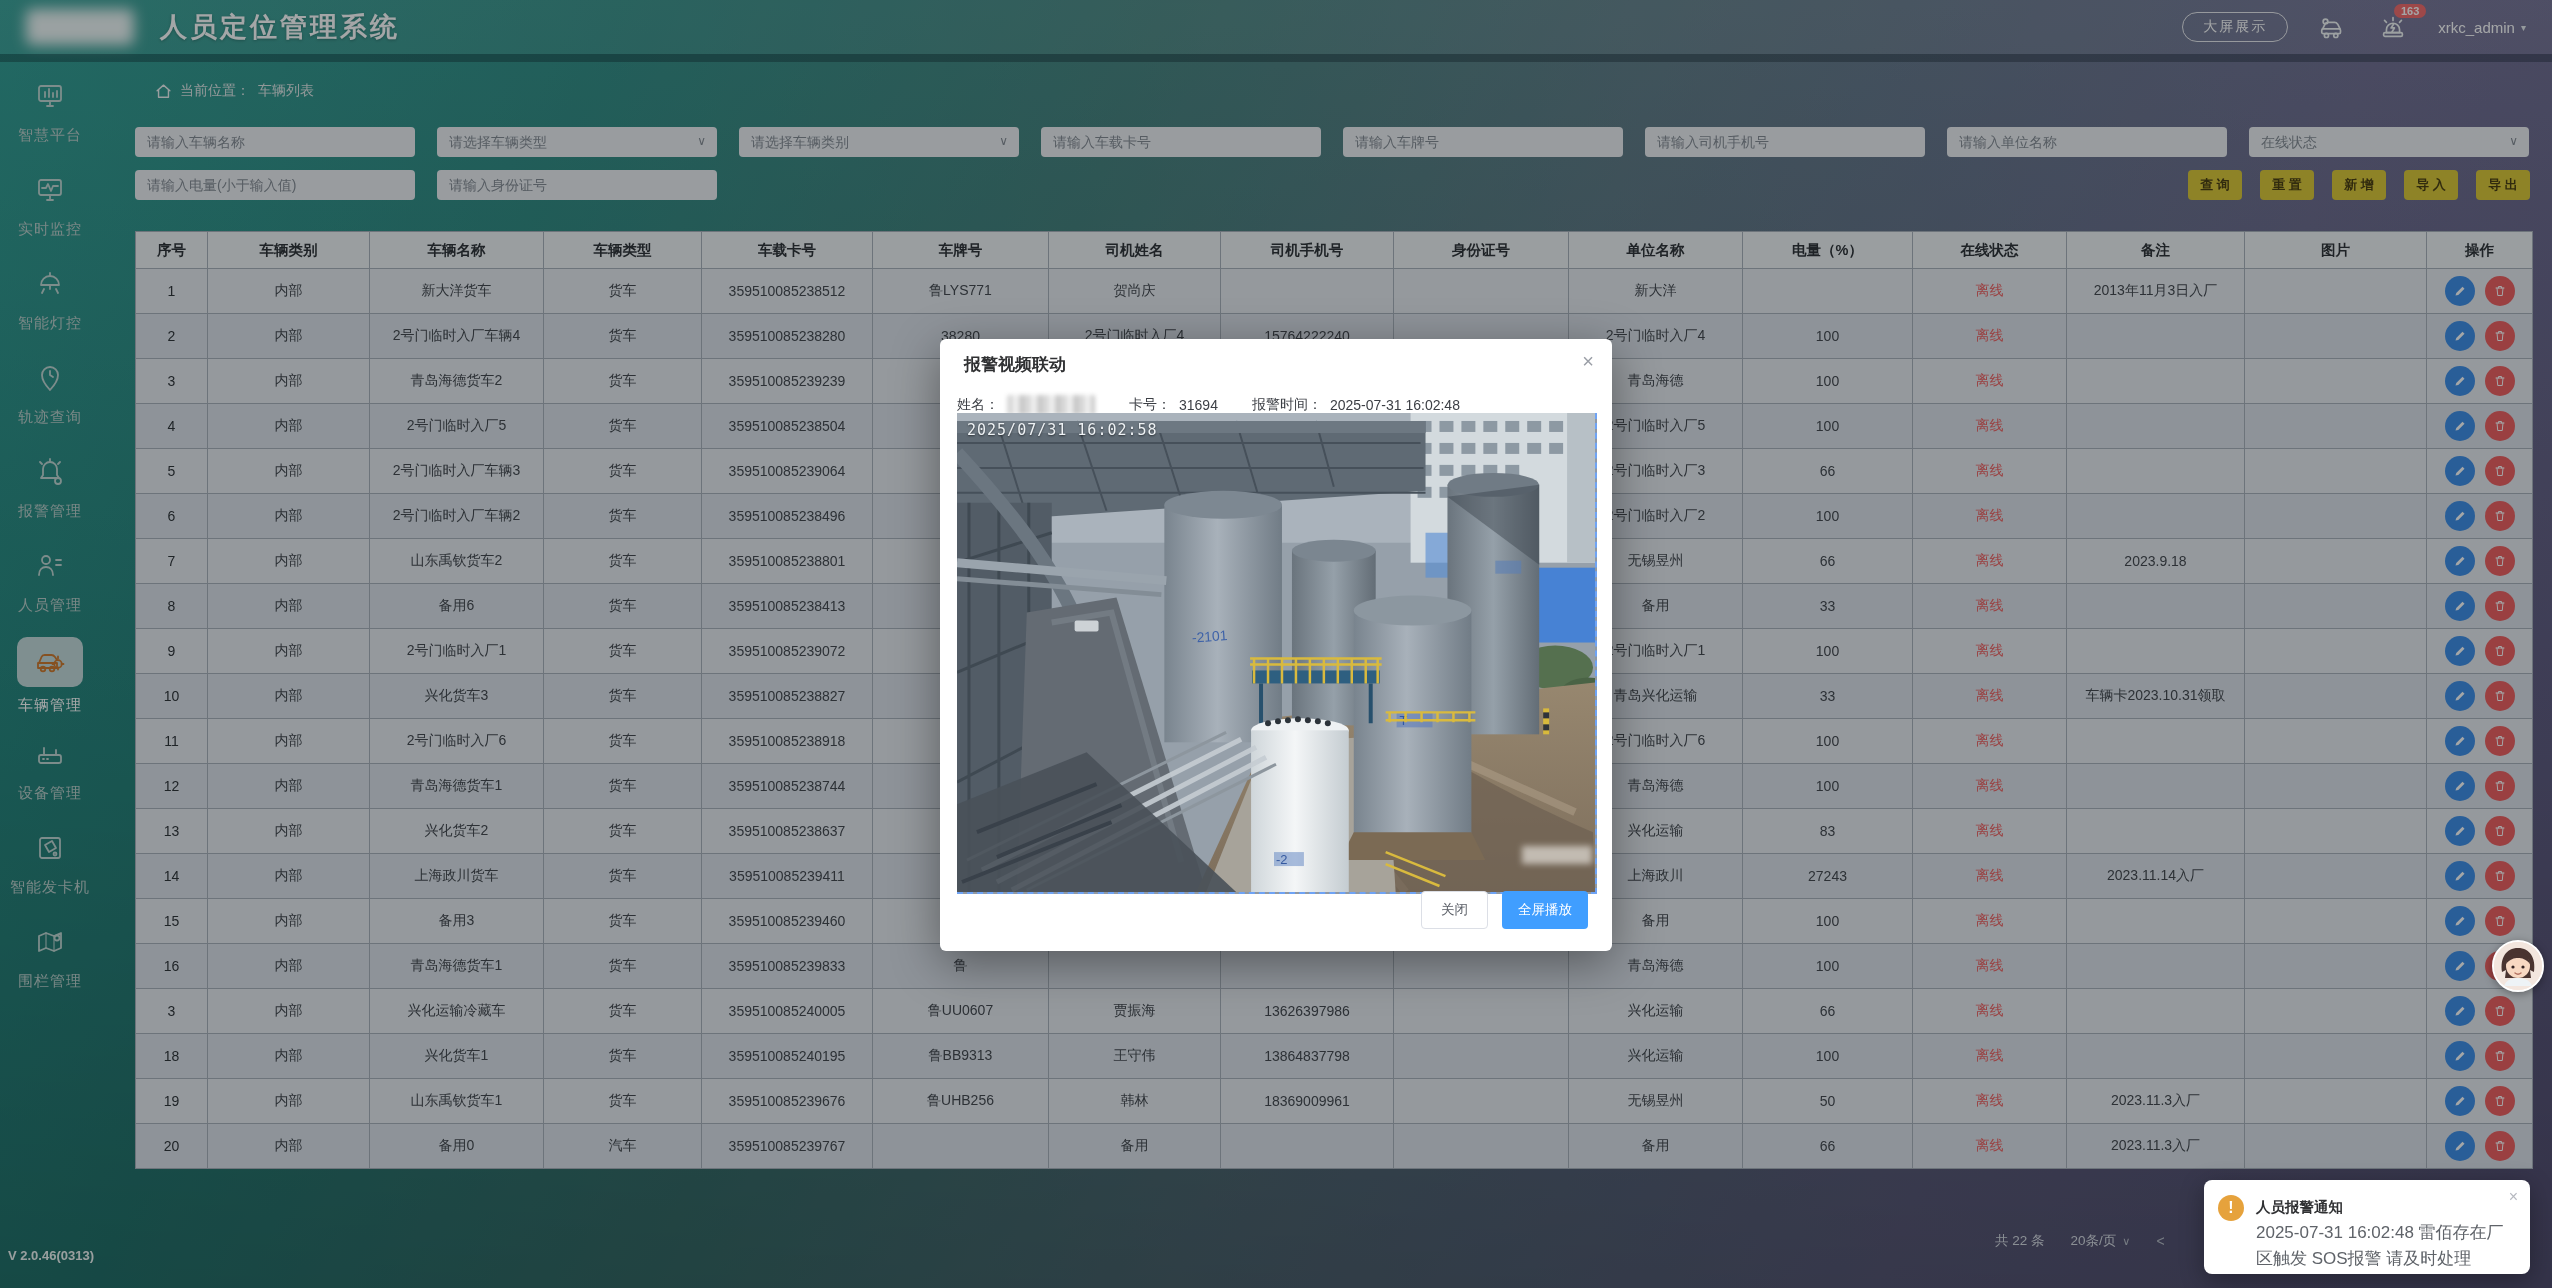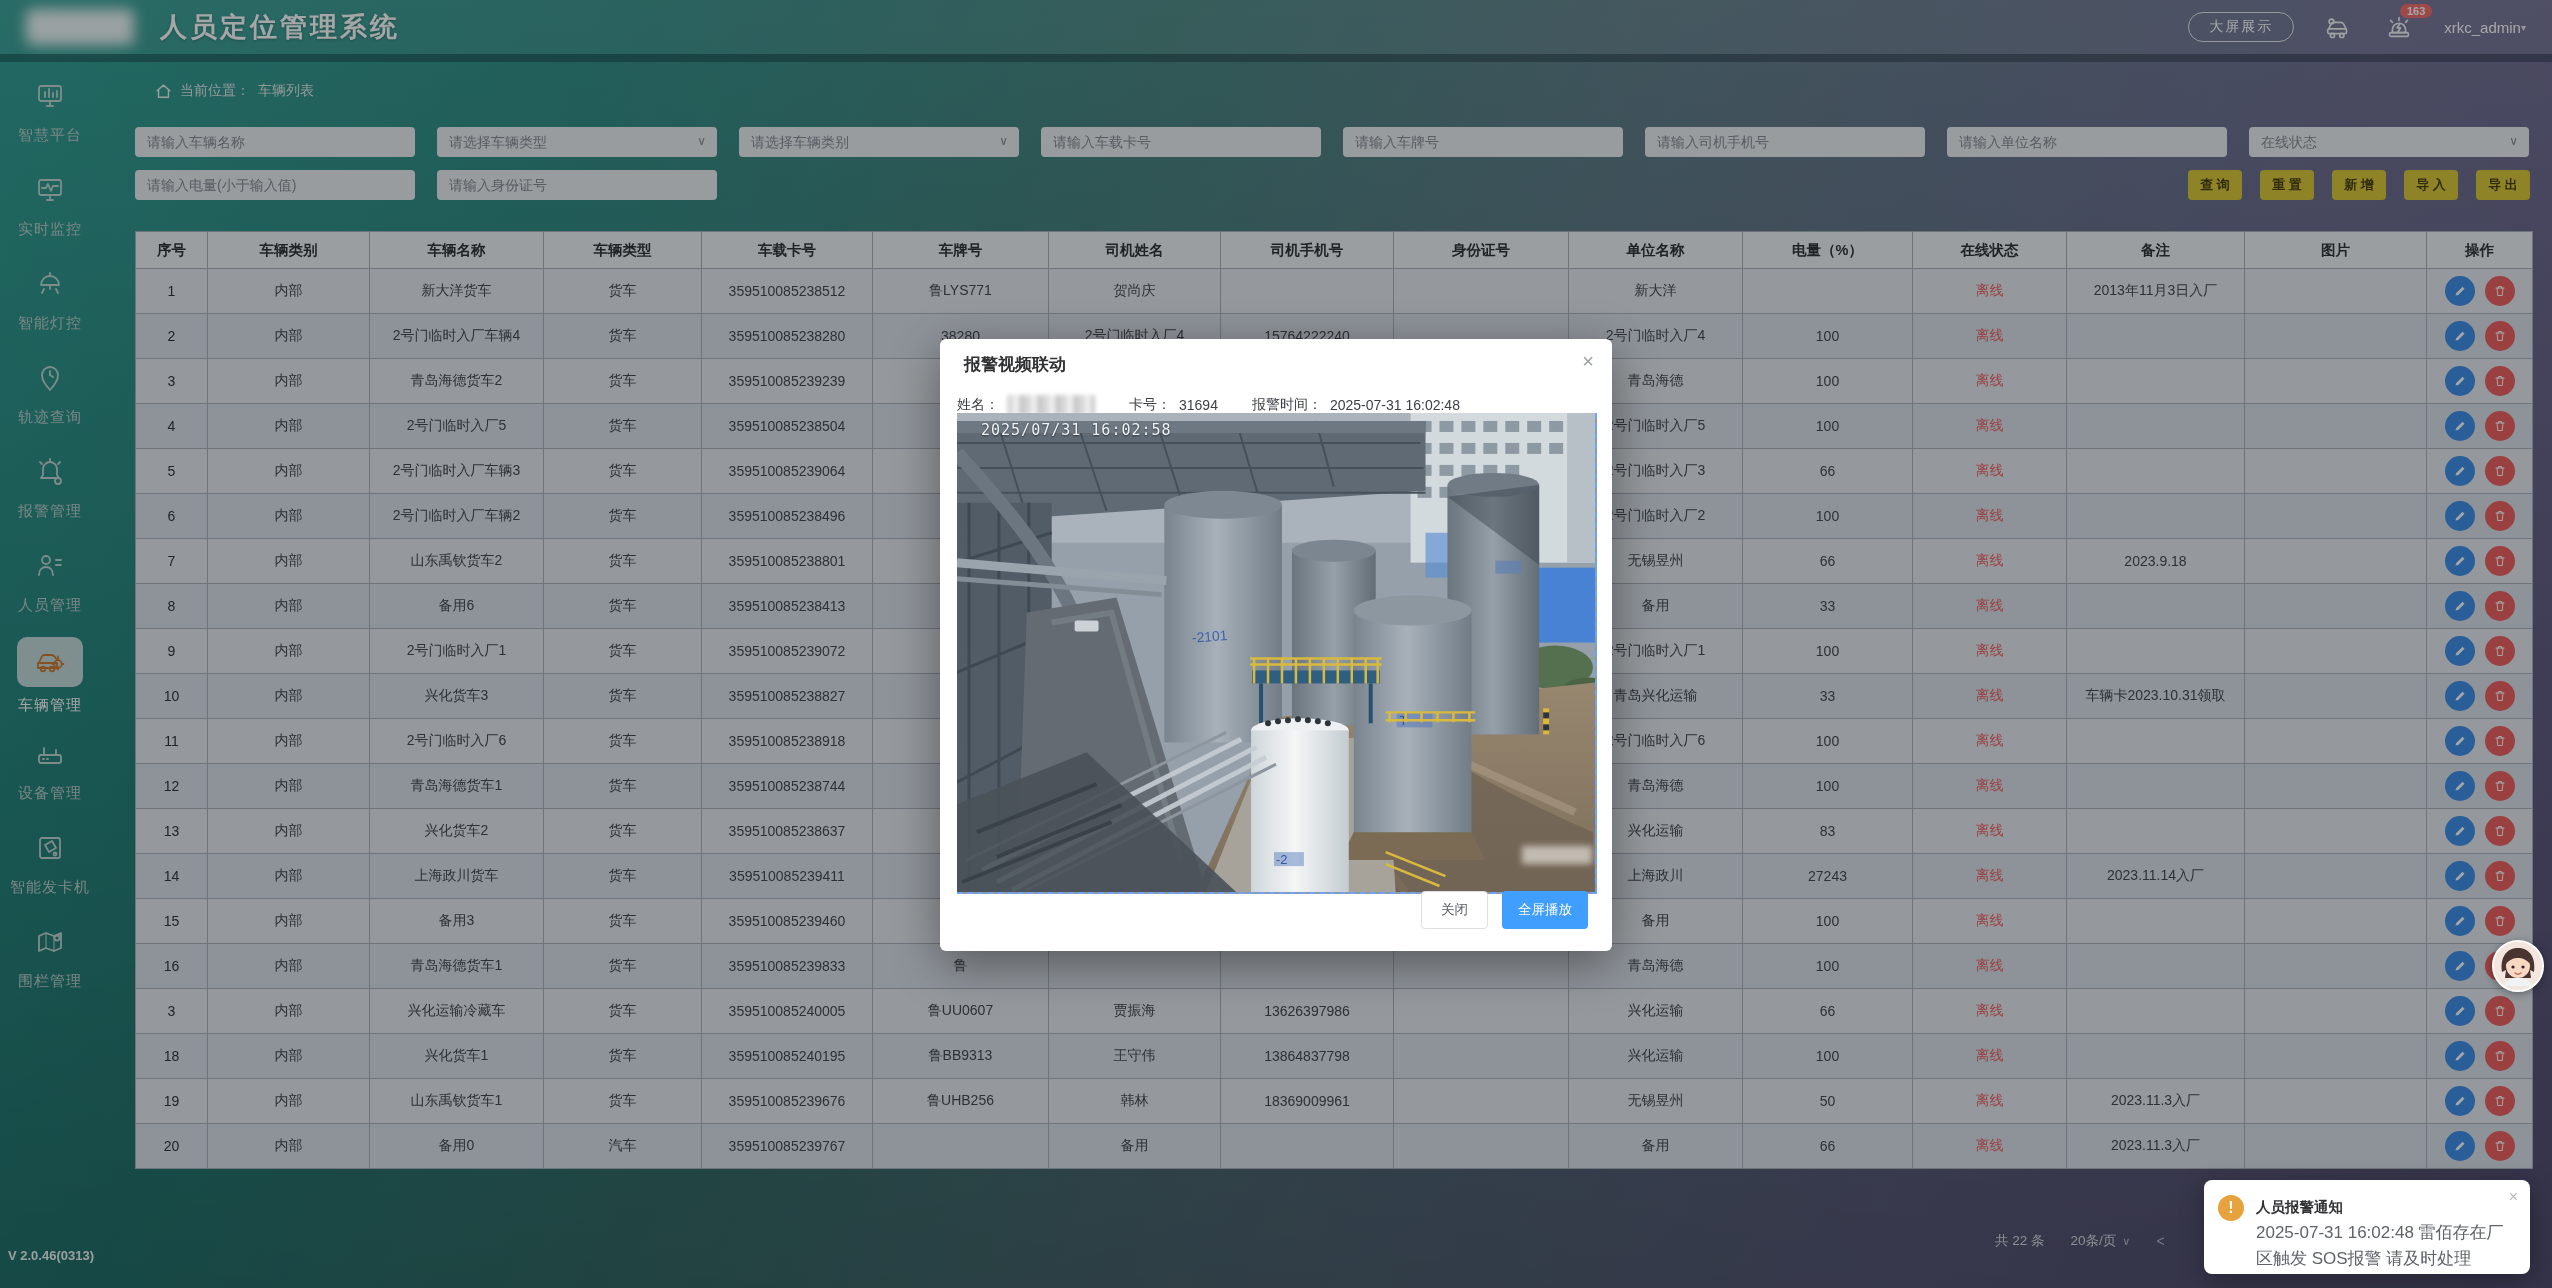--- a/index.html
+++ b/index.html
@@ -15,21 +15,21 @@
   .hdr::after{content:"";position:absolute;left:0;right:0;top:54px;height:8px;background:rgba(8,22,32,.32);}
   .logo-blur{width:108px;height:36px;border-radius:6px;background:rgba(255,255,255,.92);filter:blur(7px);margin-right:26px;}
   .hdr-title{color:#fff;font-size:27px;font-weight:bold;letter-spacing:3px;text-shadow:0 1px 3px rgba(0,0,0,.25);}
   .hdr-right{margin-left:auto;display:flex;align-items:center;gap:30px;}
   .btn-bigscreen{border:1px solid rgba(255,255,255,.85);color:#fff;border-radius:16px;padding:5px 20px;
     font-size:14px;background:transparent;cursor:pointer;letter-spacing:2px;}
   .hdr-ic{width:30px;height:30px;color:#f2f6f6;position:relative;}
   .hdr-ic svg{width:100%;height:100%;}
   .badge{position:absolute;top:-8px;right:-18px;background:#f56c6c;color:#fff;font-size:11px;
     padding:1px 7px;border-radius:9px;font-weight:bold;}
-  .hdr-user{color:#fff;font-size:15px;display:flex;align-items:center;cursor:pointer;}
+  .hdr-user{color:#fff;font-size:15px;display:flex;align-items:center;gap:6px;cursor:pointer;}
   .hdr-caret{font-size:10px;color:#e8ecef;}
 
   
   .side{position:absolute;left:0;top:62px;width:100px;bottom:0;display:flex;flex-direction:column;
     align-items:center;padding-top:3px;box-sizing:border-box;z-index:4;}
   .nav-item{width:100px;height:94px;display:flex;flex-direction:column;align-items:center;justify-content:center;
     gap:9px;cursor:pointer;}
   .nav-icon-box{width:38px;height:38px;display:flex;align-items:center;justify-content:center;color:#cfdedb;opacity:.92;}
   .nav-icon-box svg{width:32px;height:32px;}
   .nav-label{font-size:15px;color:#bccfcb;letter-spacing:1px;}
@@ -82,21 +82,21 @@
     box-shadow:0 12px 48px rgba(0,0,0,.4);z-index:60;}
   .m-title{position:absolute;left:24px;top:14px;font-size:17px;font-weight:bold;color:#303133;}
   .m-close{position:absolute;right:18px;top:12px;font-size:20px;color:#9a9ea6;cursor:pointer;line-height:1;}
   .m-info{position:absolute;left:17px;top:56px;display:flex;align-items:center;gap:8px;font-size:14px;color:#3c3f45;}
   .m-info .gap{width:18px;}
   .name-blur{display:inline-block;width:88px;height:20px;border-radius:2px;
     background:repeating-linear-gradient(90deg,#d8d8d8 0 6px,#efefef 6px 12px,#c9c9c9 12px 18px);filter:blur(2px);}
   .video{position:absolute;left:17px;top:74px;width:638px;height:479px;background:#8f99a4;overflow:hidden;
     border-right:2px dashed #6ea3f5;border-bottom:2px dashed #6ea3f5;box-sizing:content-box;}
   .video svg.cam{width:638px;height:479px;display:block;}
-  .cam-ts{position:absolute;left:24px;top:8px;color:#eef2f5;font-size:15px;font-family:"DejaVu Sans Mono",monospace;
+  .cam-ts{position:absolute;left:10px;top:8px;color:#eef2f5;font-size:15px;font-family:"DejaVu Sans Mono",monospace;
     text-shadow:0 1px 2px rgba(0,0,0,.55);letter-spacing:1px;}
   .cam-blur{position:absolute;left:565px;top:433px;width:70px;height:18px;background:#cbc5bc;filter:blur(3px);opacity:.9;}
   .m-foot{position:absolute;left:0;right:0;bottom:0;height:60px;display:flex;align-items:flex-start;
     justify-content:flex-end;gap:14px;padding:0 24px;}
   .btn-plain{background:#fff;border:1px solid #dcdfe6;border-radius:4px;color:#5a5e66;font-size:13.5px;
     padding:9px 19px;cursor:pointer;font-family:inherit;}
   .btn-blue{background:#409eff;border:none;border-radius:4px;color:#fff;font-size:13.5px;
     padding:10px 16px;cursor:pointer;font-family:inherit;}
 
   

